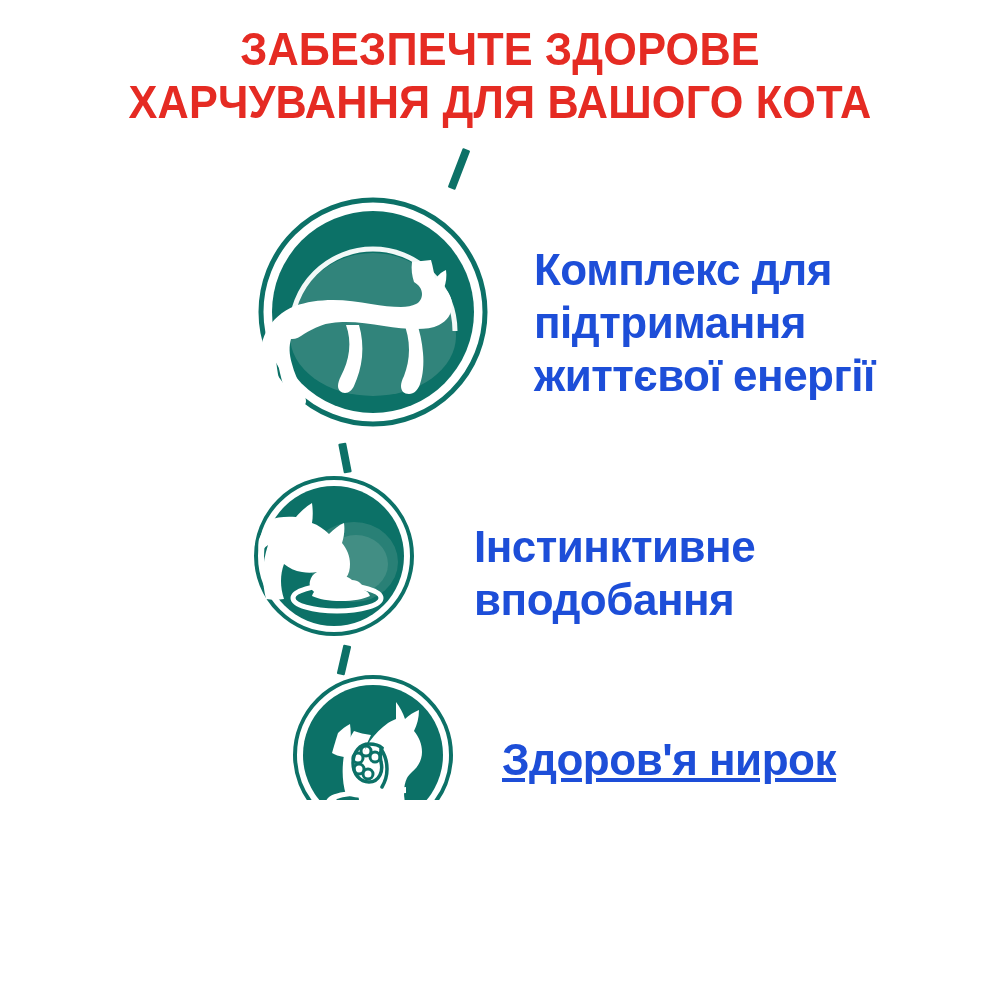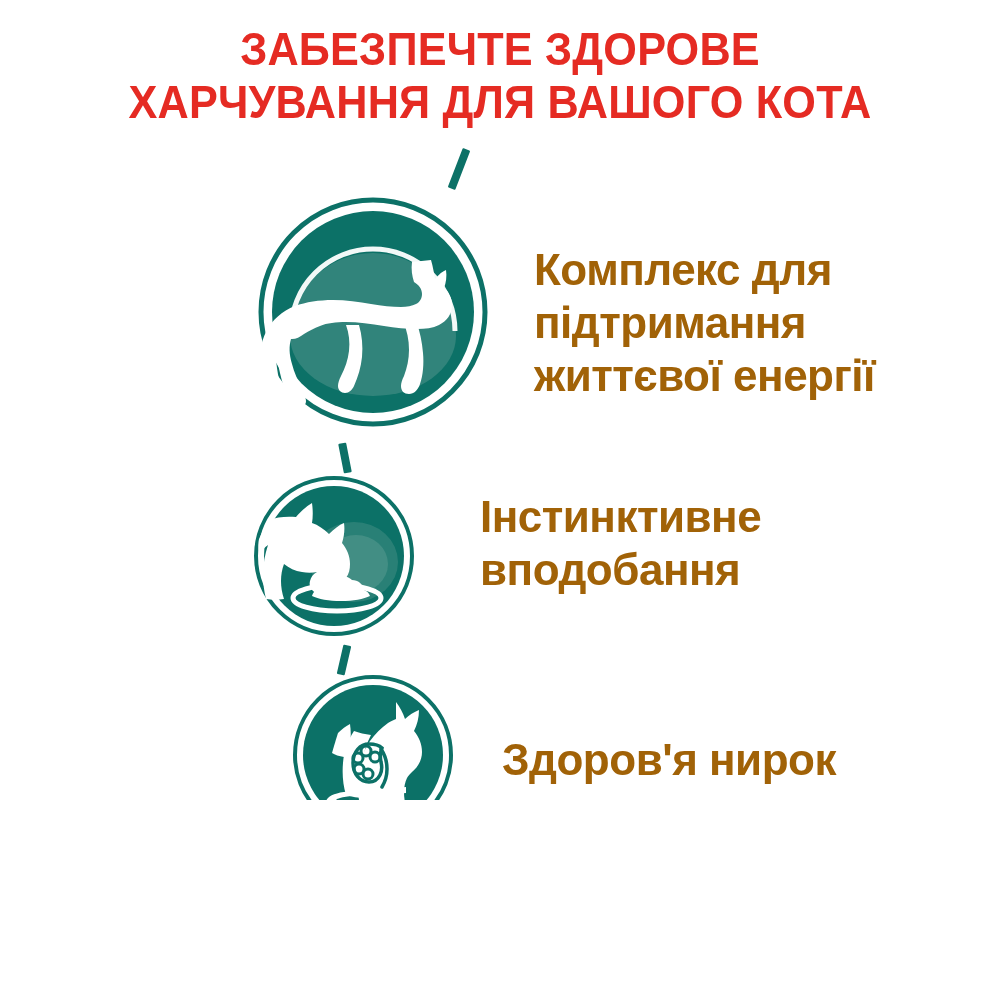--- a/index.html
+++ b/index.html
@@ -33,31 +33,31 @@
     letter-spacing: 0.2px;
     text-transform: uppercase;
     transform: scaleX(0.92);
     transform-origin: 50% 0;
     white-space: pre-line;
   }
 
   
   .feature-text {
     position: absolute;
-    color: #a16207;
+    color: #1d4ed8;
     font-family: "Liberation Sans", sans-serif;
     font-weight: bold;
     font-size: 44px;
     line-height: 53px;
     letter-spacing: -0.5px;
     white-space: pre-line;
   }
   #feat-text-1 { left: 534px; top: 243px; width: 450px; }
-  #feat-text-2 { left: 474px; top: 490px; width: 430px; margin-left: 6px; }
-  #feat-text-3 { left: 502px; top: 733px; width: 440px; }
+  #feat-text-2 { left: 474px; top: 520px; width: 430px; }
+  #feat-text-3 { left: 502px; top: 733px; width: 440px; text-decoration: underline; }
 
   .icon-wrap {
     position: absolute;
   }
   #icon-1 { left: 258px; top: 197px; width: 230px; height: 230px; }
   #icon-2 { left: 254px; top: 476px; width: 160px; height: 160px; }
   #icon-3 { left: 293px; top: 675px; width: 160px; height: 160px; }
 
   .icon-wrap svg { display: block; width: 100%; height: 100%; }
 

